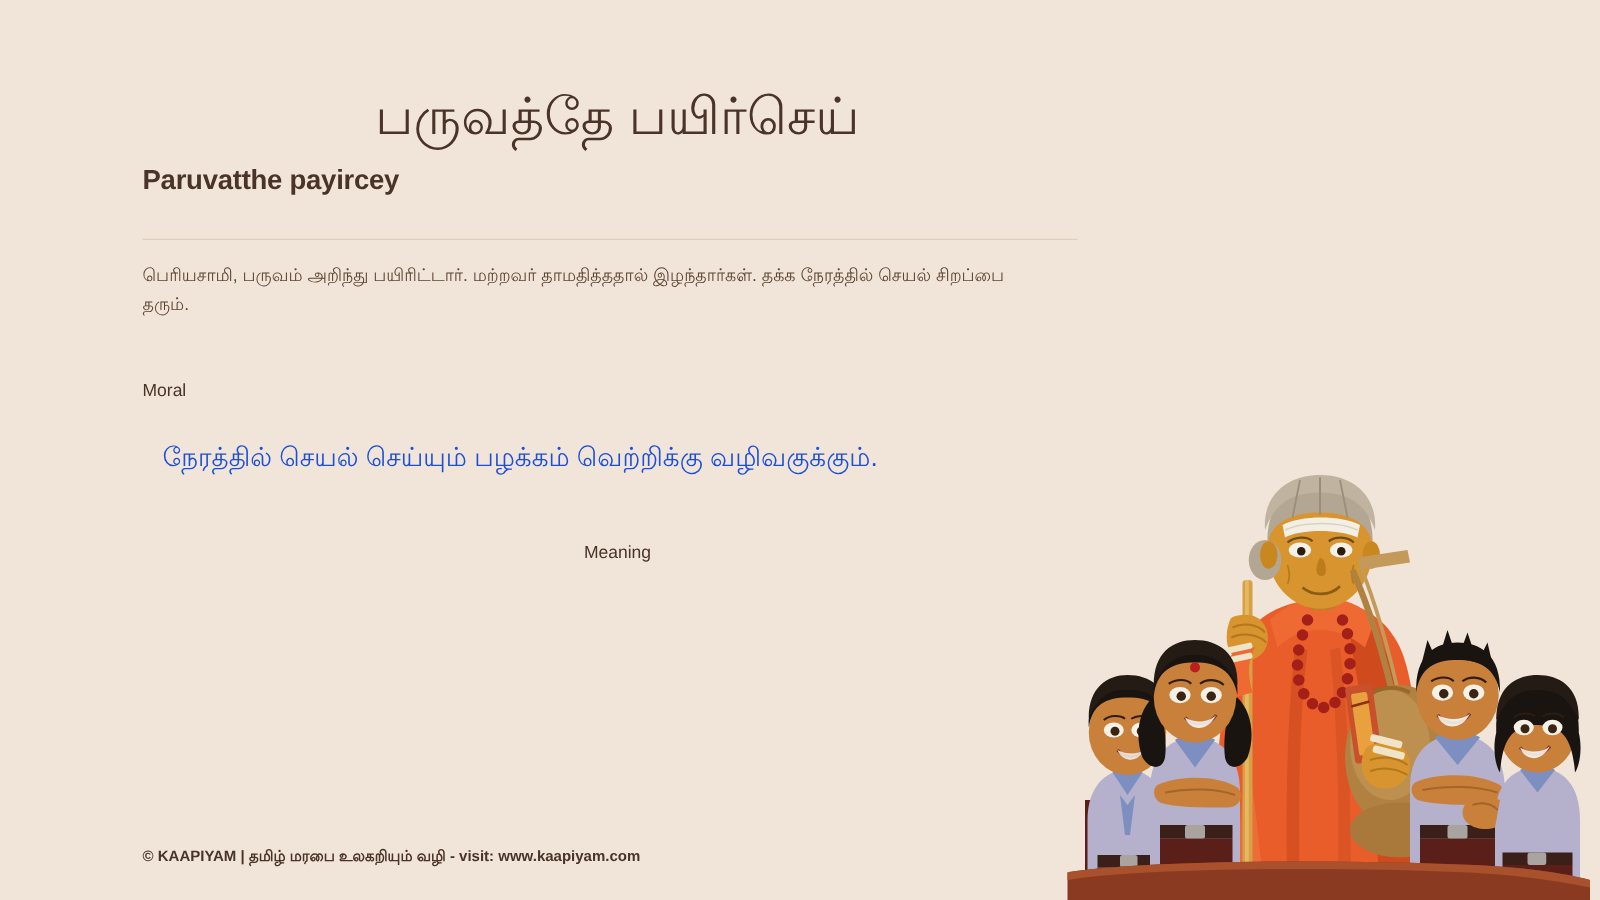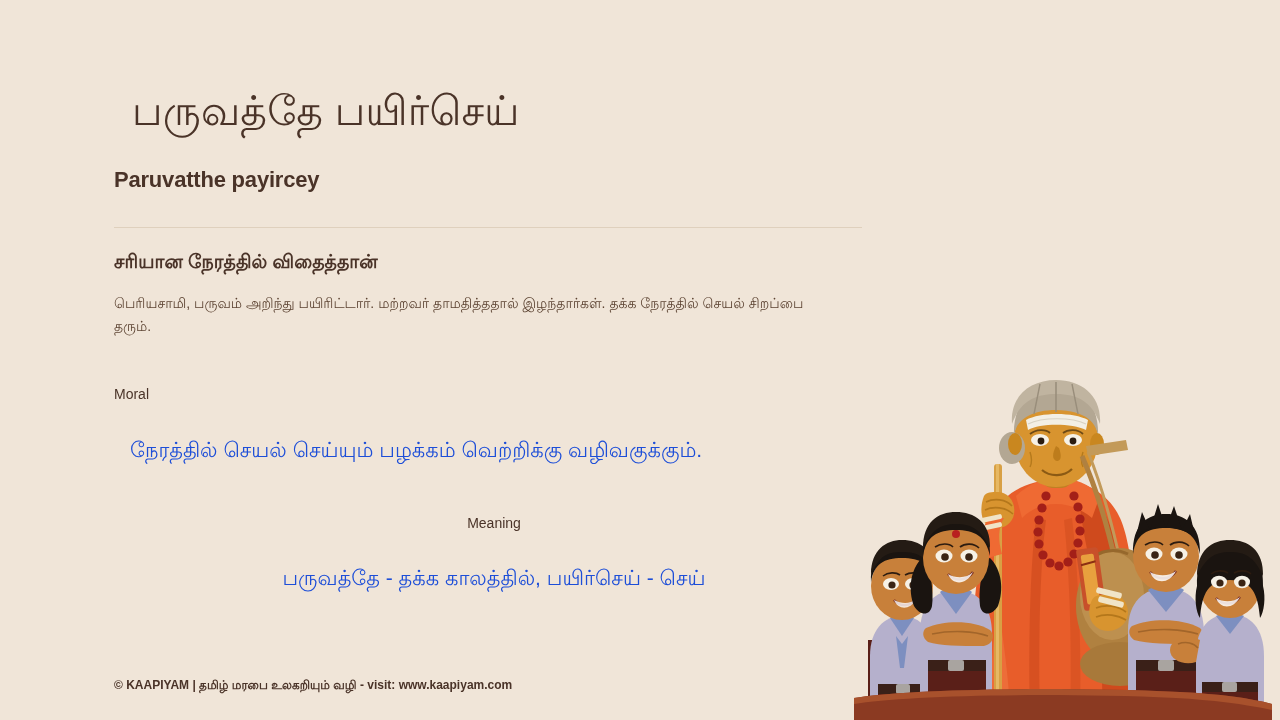--- a/index.html
+++ b/index.html
@@ -41,28 +41,29 @@
 
   
   .content {
     position: absolute;
     left: 114px;
     top: 0;
     width: 760px;
   }
 
   .title-ta {
-    margin: 18px;
+    margin: 0;
     padding-top: 70px;
     font-size: 41px;
     line-height: 1.15;
     font-weight: 400;
     color: #4a3328;
     letter-spacing: 0.2px;
     white-space: nowrap;
+    text-align: center;
   }
 
   .title-en {
     margin: 0;
     padding-top: 14px;
     font-size: 22px;
     line-height: 1.15;
     font-weight: 700;
     color: #4a3328;
     letter-spacing: -0.2px;
@@ -361,31 +362,29 @@
   </div>
 
   <div class="content">
 
     <h1 class="title-ta">பருவத்தே பயிர்செய்</h1>
 
     <h2 class="title-en">Paruvatthe payircey</h2>
 
     <div class="divider"></div>
 
-    <h3 class="section-heading">சரியான நேரத்தில் விதைத்தான்</h3>
 
     <p class="story-body">பெரியசாமி, பருவம் அறிந்து பயிரிட்டார். மற்றவர் தாமதித்ததால் இழந்தார்கள். தக்க நேரத்தில் செயல் சிறப்பை தரும்.</p>
 
     <div class="block">
       <p class="block-label">Moral</p>
       <p class="block-text">நேரத்தில் செயல் செய்யும் பழக்கம் வெற்றிக்கு வழிவகுக்கும்.</p>
     </div>
 
     <div class="block second">
       <p class="block-label">Meaning</p>
-      <p class="block-text">பருவத்தே - தக்க காலத்தில், பயிர்செய் - செய்</p>
     </div>
 
   </div>
 
   <div class="footer">© KAAPIYAM | தமிழ் மரபை உலகறியும் வழி - visit: www.kaapiyam.com</div>
 
 </div>
 
 </body></html>

